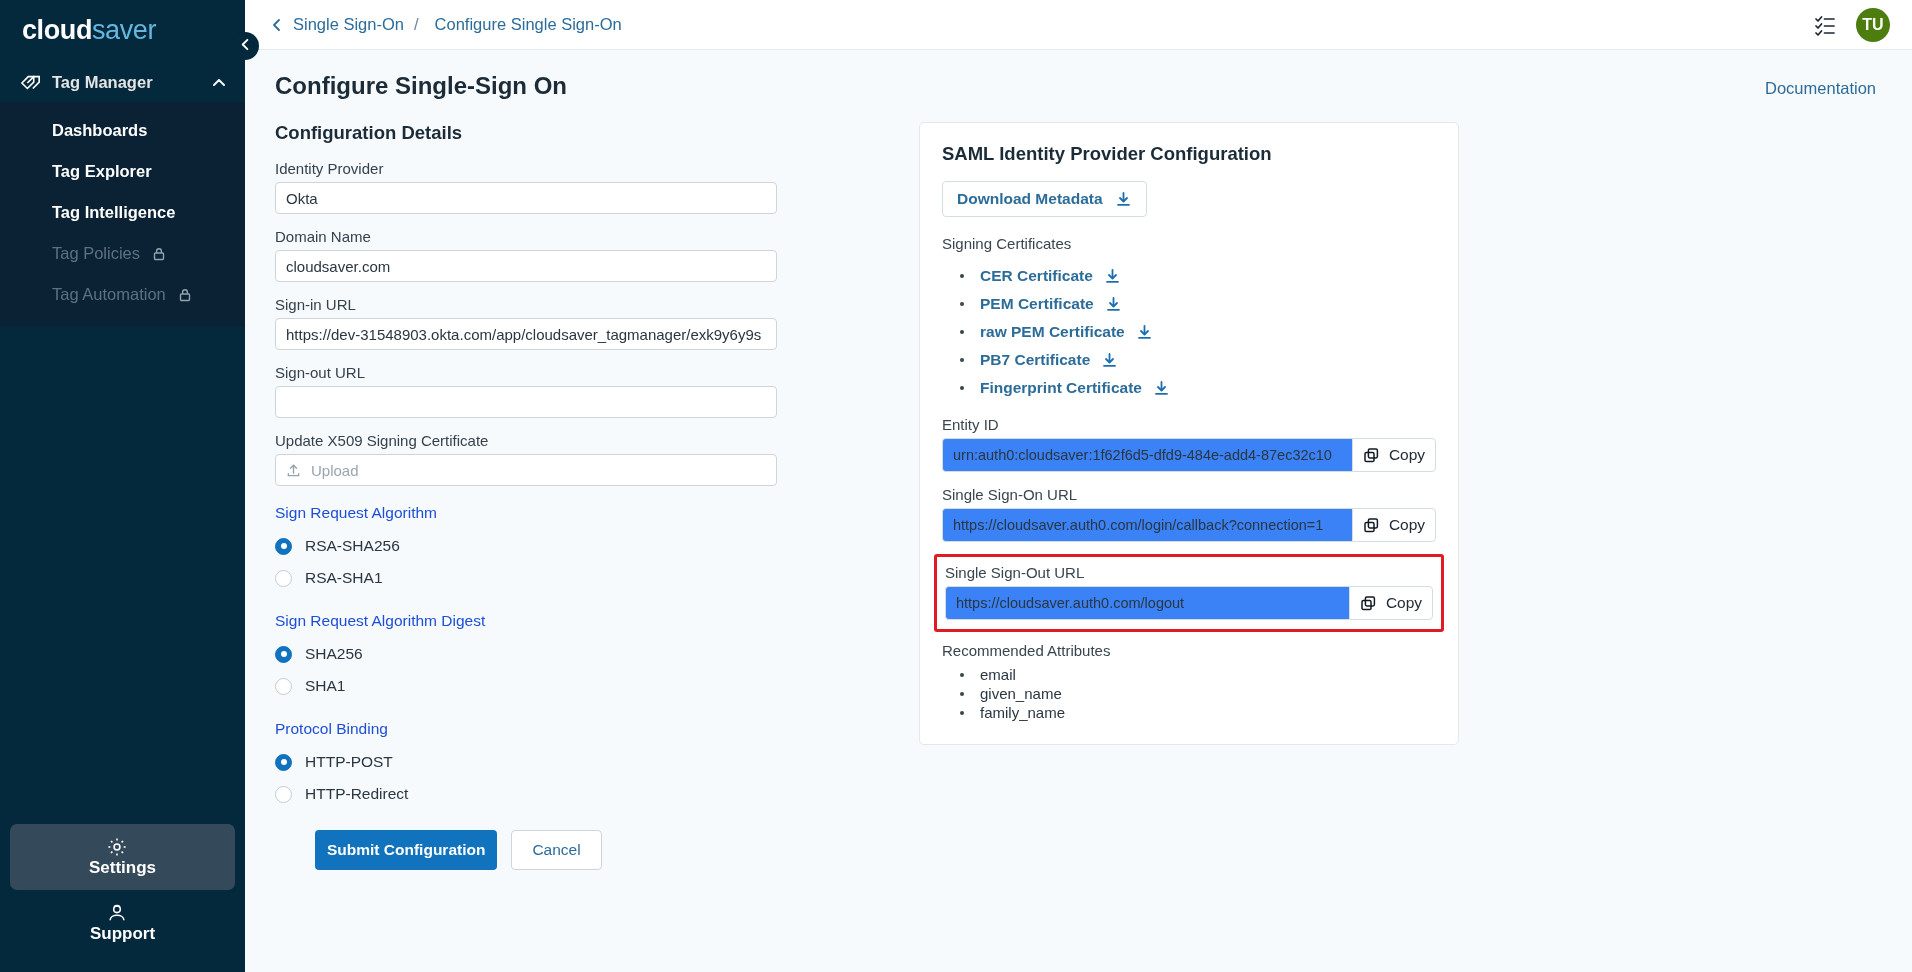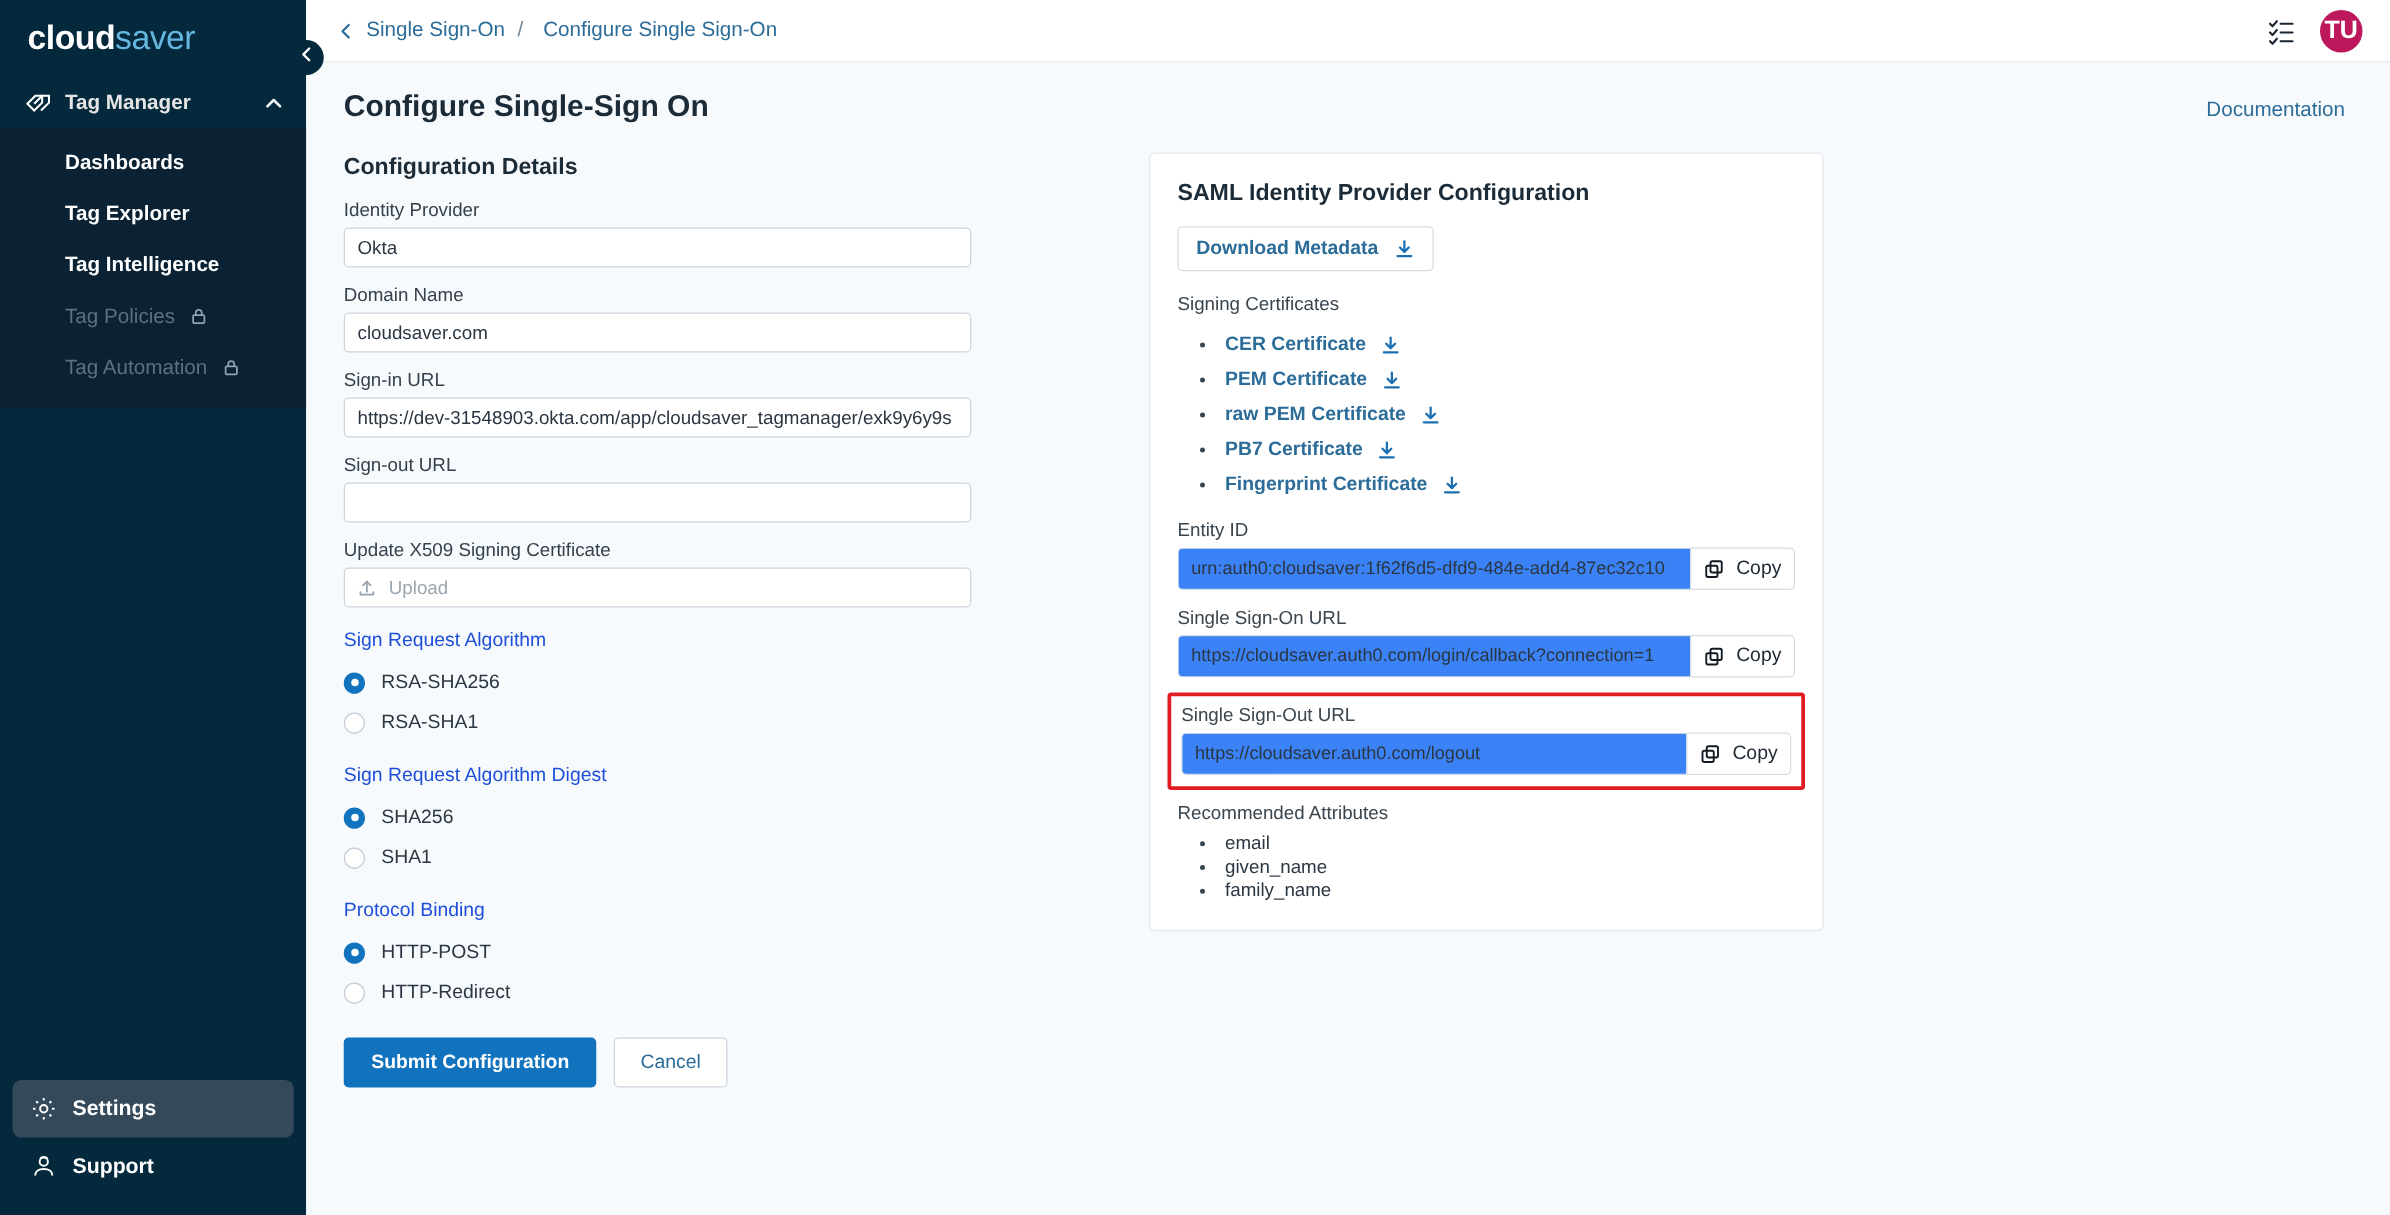--- a/index.html
+++ b/index.html
@@ -45,21 +45,21 @@
   }
   .nav-item.disabled { color: #5e7181; font-weight: 500; cursor: default; }
   .nav-item .lock { margin-left: 12px; width: 14px; height: 14px; }
 
   .sidebar-spacer { flex: 1; }
 
   .bottom-nav { padding: 0 10px 16px 10px; }
   .bottom-item {
     display: flex; align-items: center;
     padding: 12px 14px; border-radius: 7px;
-    font-size: 17px; font-weight: 600; color: #ffffff; cursor: pointer;
+    font-size: 17px; font-weight: 600; color: #ffffff; cursor: pointer; flex-direction: column;
   }
   .bottom-item.active { background: #34495a; }
   .bottom-item .bi { width: 22px; height: 22px; margin-right: 12px; flex: none; }
 
   .collapse-btn {
     position: absolute; right: -14px; top: 32px;
     width: 28px; height: 28px; border-radius: 50%;
     background: #04293c; color: #ffffff;
     display: flex; align-items: center; justify-content: center;
     cursor: pointer; z-index: 20;
@@ -75,23 +75,23 @@
   .crumb-back { width: 20px; height: 20px; color: #2f6b96; display:flex; align-items:center; justify-content:center; cursor: pointer; }
   .crumb {
     font-size: 16.5px; color: #2c6c99; margin-left: 6px; cursor: pointer;
   }
   .crumb.sep { color: #6f8597; margin: 0 10px; cursor: default; }
   .crumb.current { cursor: default; }
   .topbar-spacer { flex: 1; }
   .top-icon { width: 26px; height: 26px; margin-right: 18px; color: #1b2733; cursor: pointer; display:flex; align-items:center; justify-content:center;}
   .avatar {
     width: 34px; height: 34px; border-radius: 50%;
-    background: #be185d; color: #ffffff;
+    background: #4d7c0f; color: #ffffff;
     display: flex; align-items: center; justify-content: center;
-    font-size: 20px; font-weight: 600; cursor: pointer;
+    font-size: 16px; font-weight: 600; cursor: pointer;
   }
 
   .page-head {
     display: flex; align-items: baseline;
     padding: 22px 36px 0 30px;
   }
   .page-title { font-size: 24px; font-weight: 700; color: #1c2b38; }
   .page-head-spacer { flex: 1; }
   .doc-link { font-size: 16.5px; color: #2c6c99; cursor: pointer; }
 
@@ -122,22 +122,23 @@
     margin-right: 13px; flex: none;
     display: flex; align-items: center; justify-content: center;
   }
   .radio.checked { background: #1173bd; border-color: #1173bd; }
   .radio.checked::after { content: ""; width: 6px; height: 6px; border-radius: 50%; background: #ffffff; }
   .radio-label { font-size: 15.5px; color: #2a3642; }
 
   .btn-row { display: flex; gap: 14px; margin-top: 20px; }
   .btn-primary {
     background: #1173bd; color: #ffffff; border: none; border-radius: 4px;
-    font-size: 15.5px; font-weight: 600; padding: 10px 22px; cursor: pointer;
+    font-size: 15.5px; font-weight: 600; padding: 10px 12px; cursor: pointer;
     font-family: "Liberation Sans", sans-serif;
+    margin-left: 40px;
   }
   .btn-secondary {
     background: #ffffff; color: #2c6c99; border: 1px solid #ccd4dc; border-radius: 4px;
     font-size: 15.5px; padding: 10px 20px; cursor: pointer;
     font-family: "Liberation Sans", sans-serif;
   }
 
   
   .panel-wrap { margin-left: 114px; }
   .panel {

